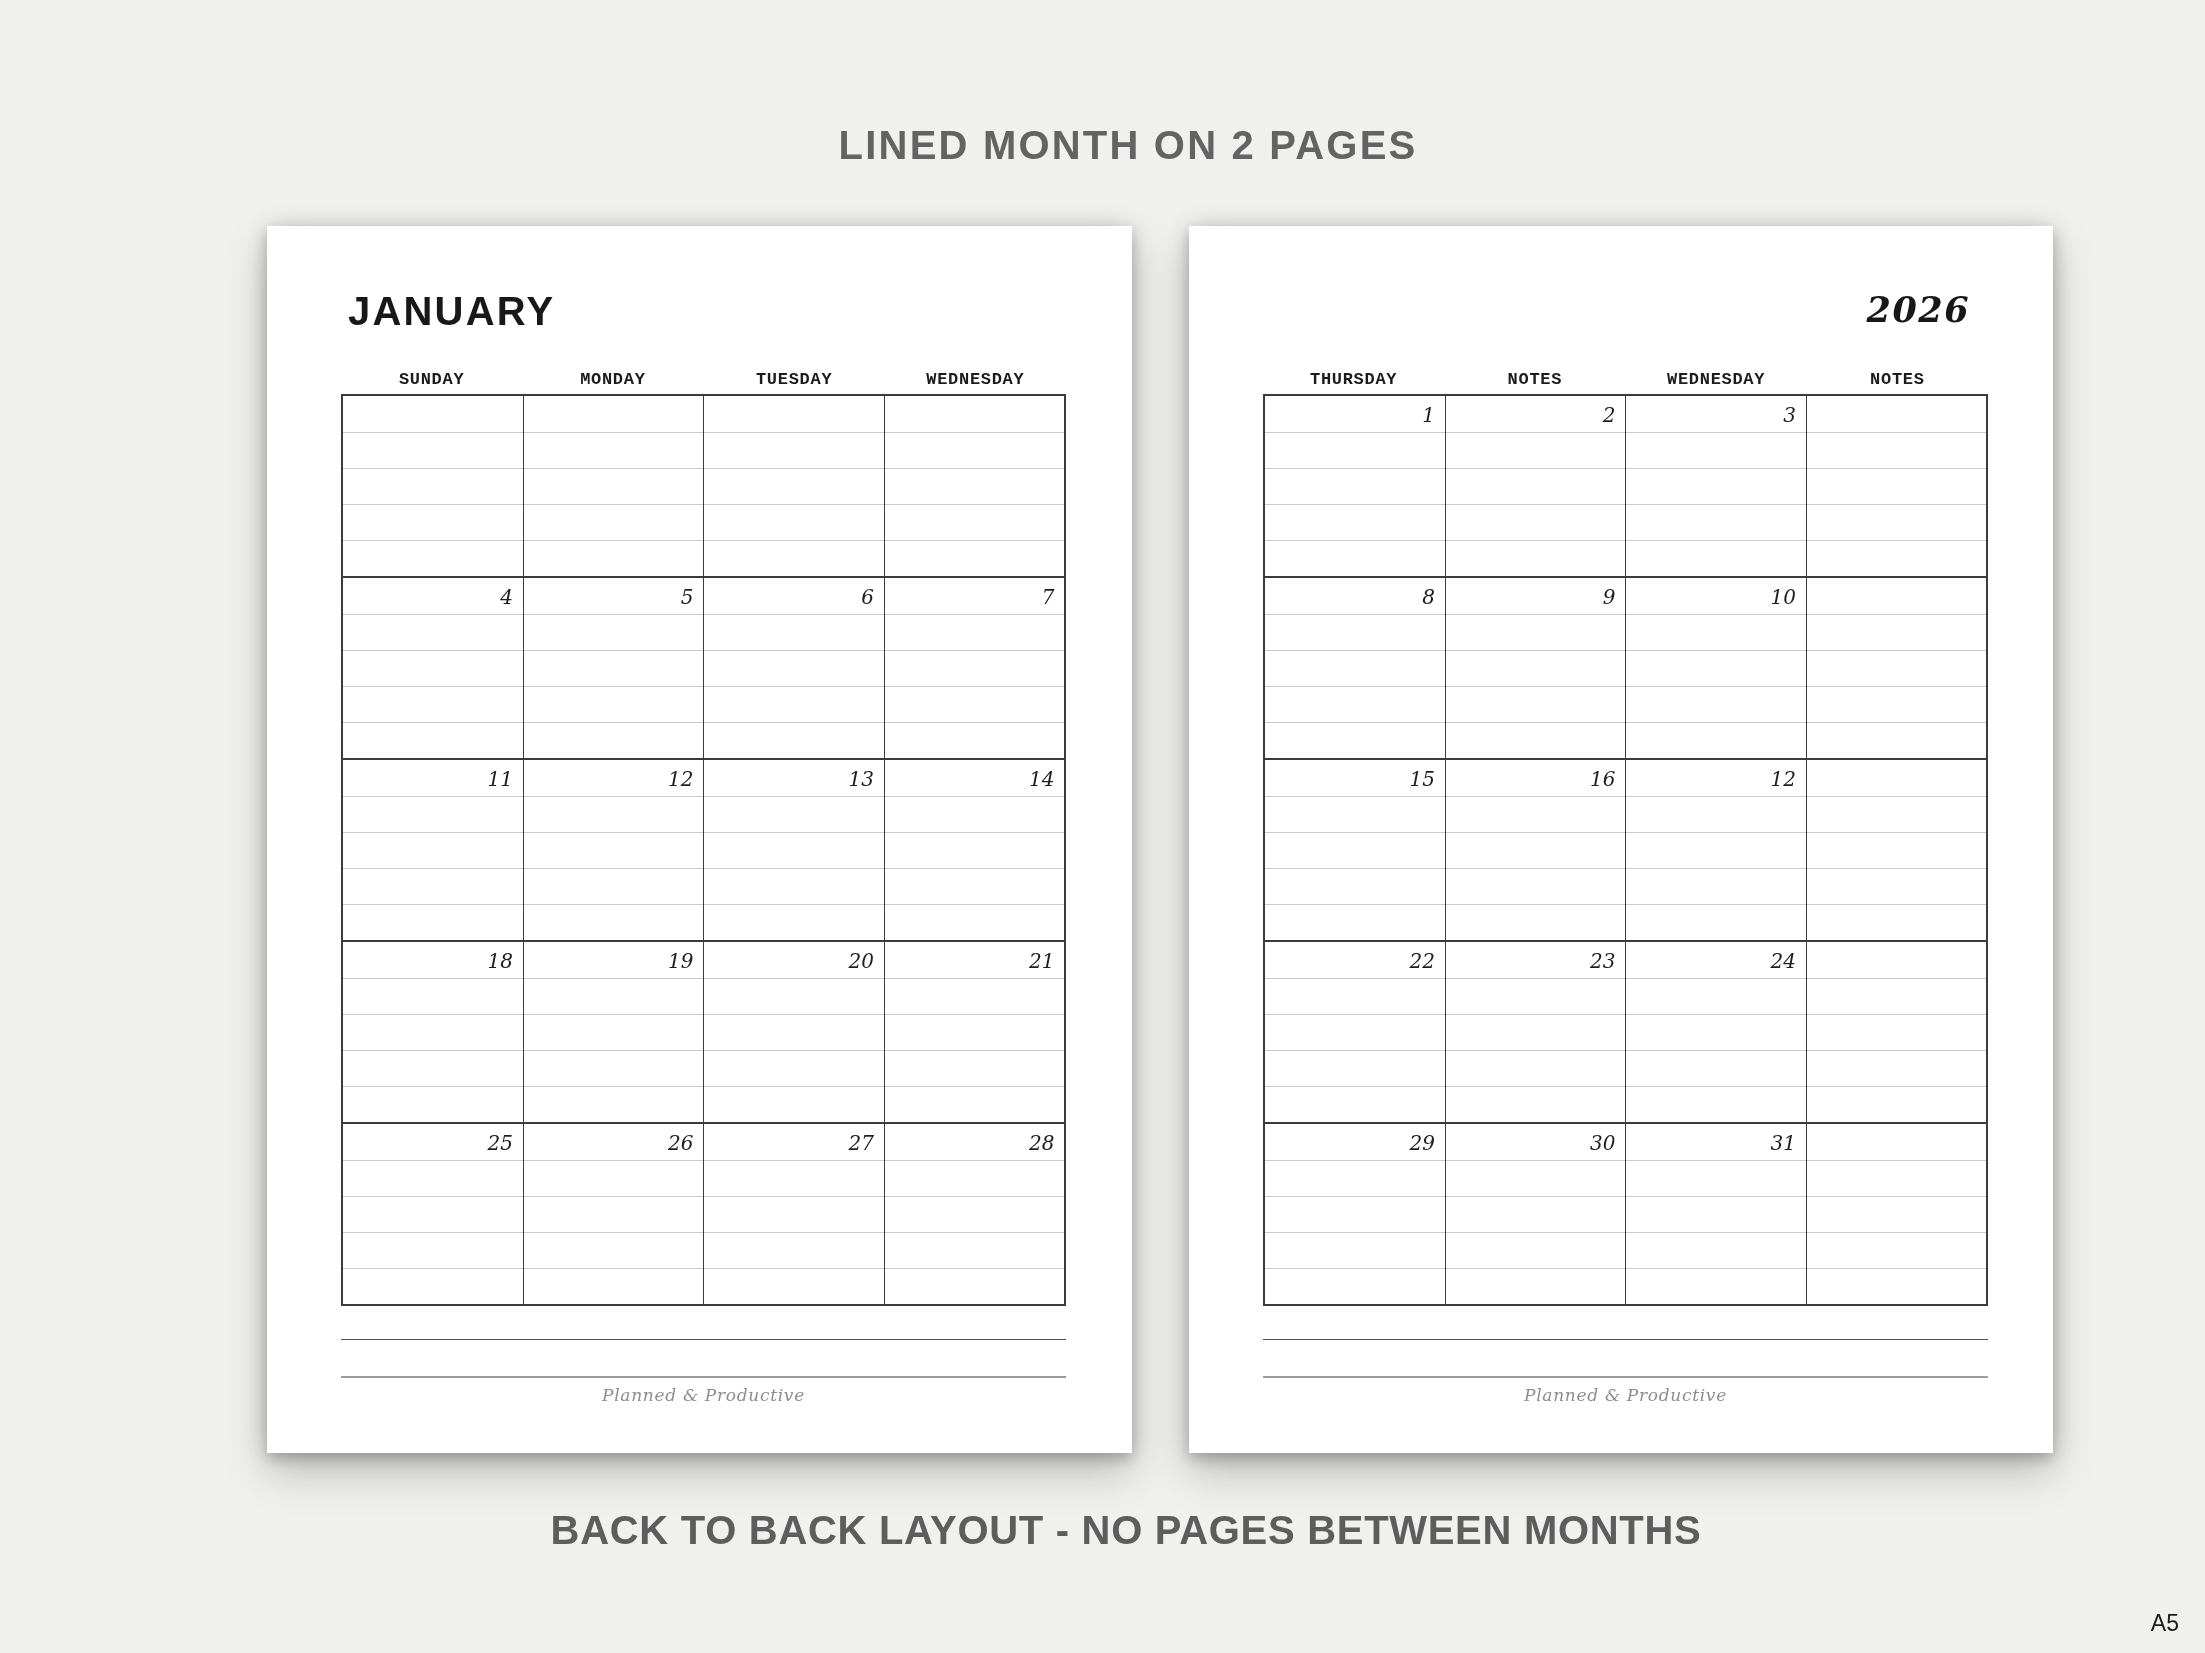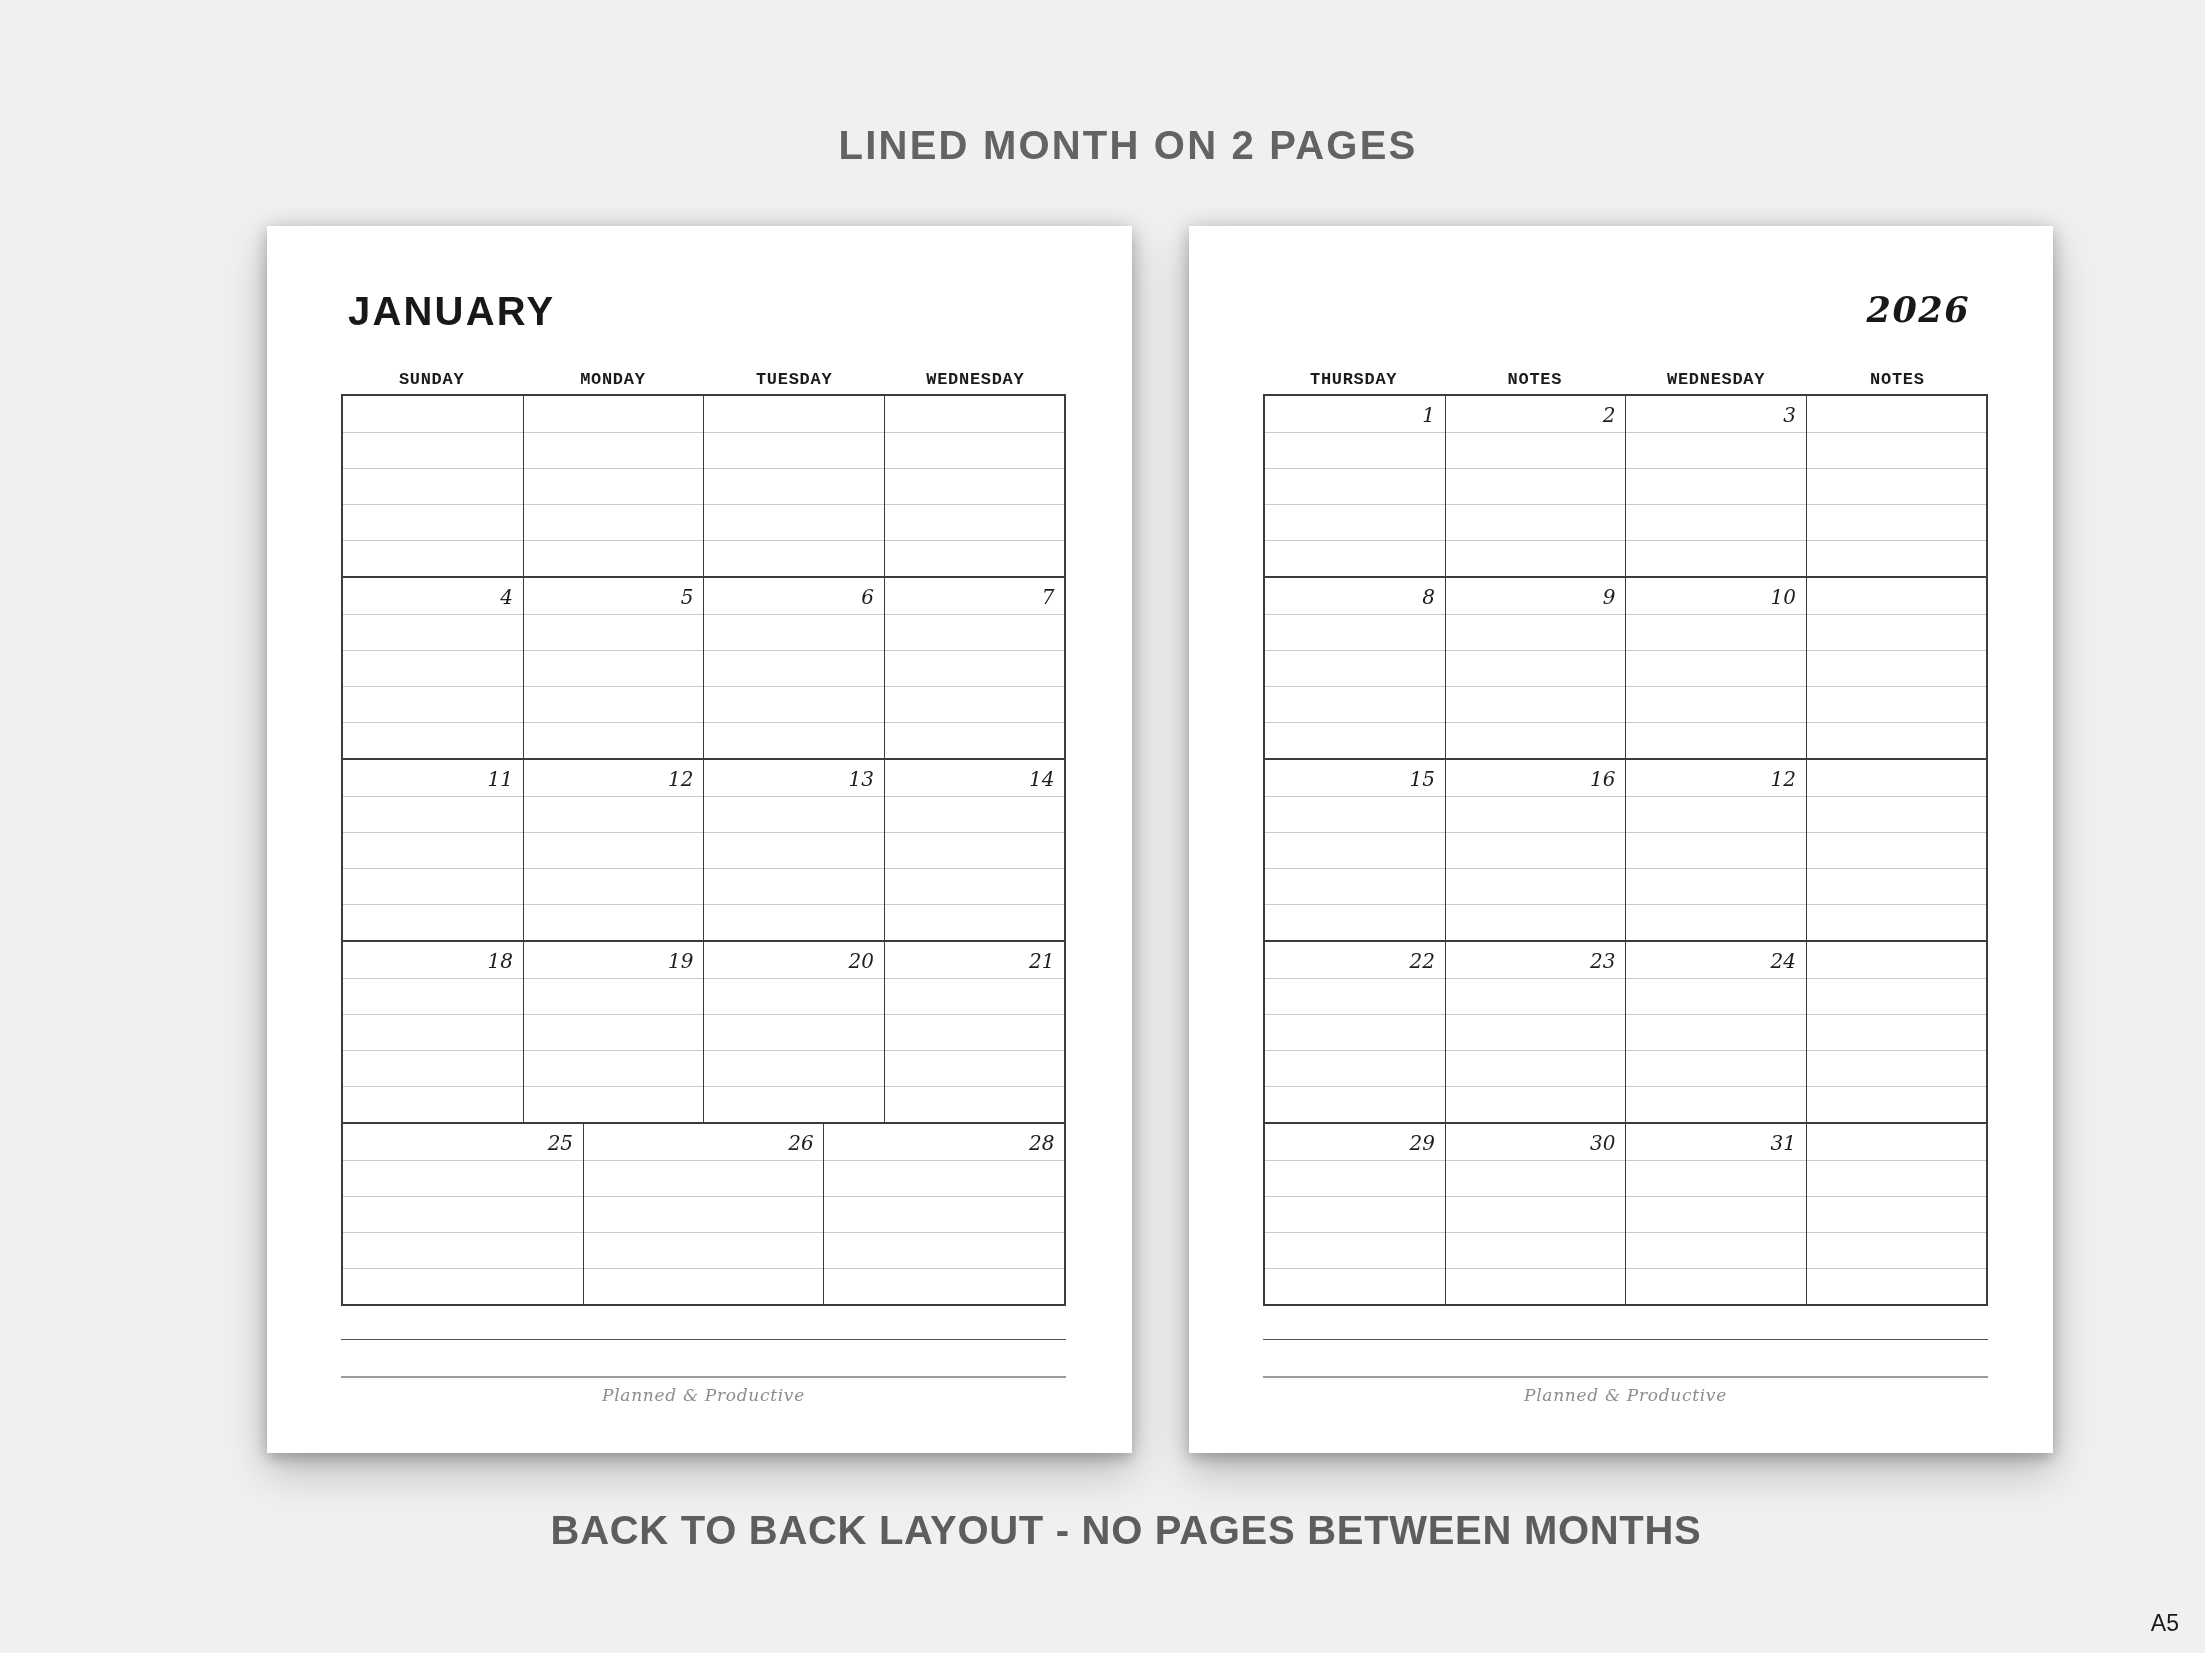--- a/index.html
+++ b/index.html
@@ -253,20 +253,29 @@
             <div class="line-row date-row">
               <span class="date-num">26</span>
             </div>
             <div class="line-row"></div>
             <div class="line-row"></div>
             <div class="line-row"></div>
             <div class="line-row"></div>
           </div>
           <div class="cell">
             <div class="line-row date-row">
+              <span class="date-num">27</span>
+            </div>
+            <div class="line-row"></div>
+            <div class="line-row"></div>
+            <div class="line-row"></div>
+            <div class="line-row"></div>
+          </div>
+          <div class="cell">
+            <div class="line-row date-row">
               <span class="date-num">28</span>
             </div>
             <div class="line-row"></div>
             <div class="line-row"></div>
             <div class="line-row"></div>
             <div class="line-row"></div>
           </div>
         </div>
       </div>
     <div class="rule rule-1"></div>

